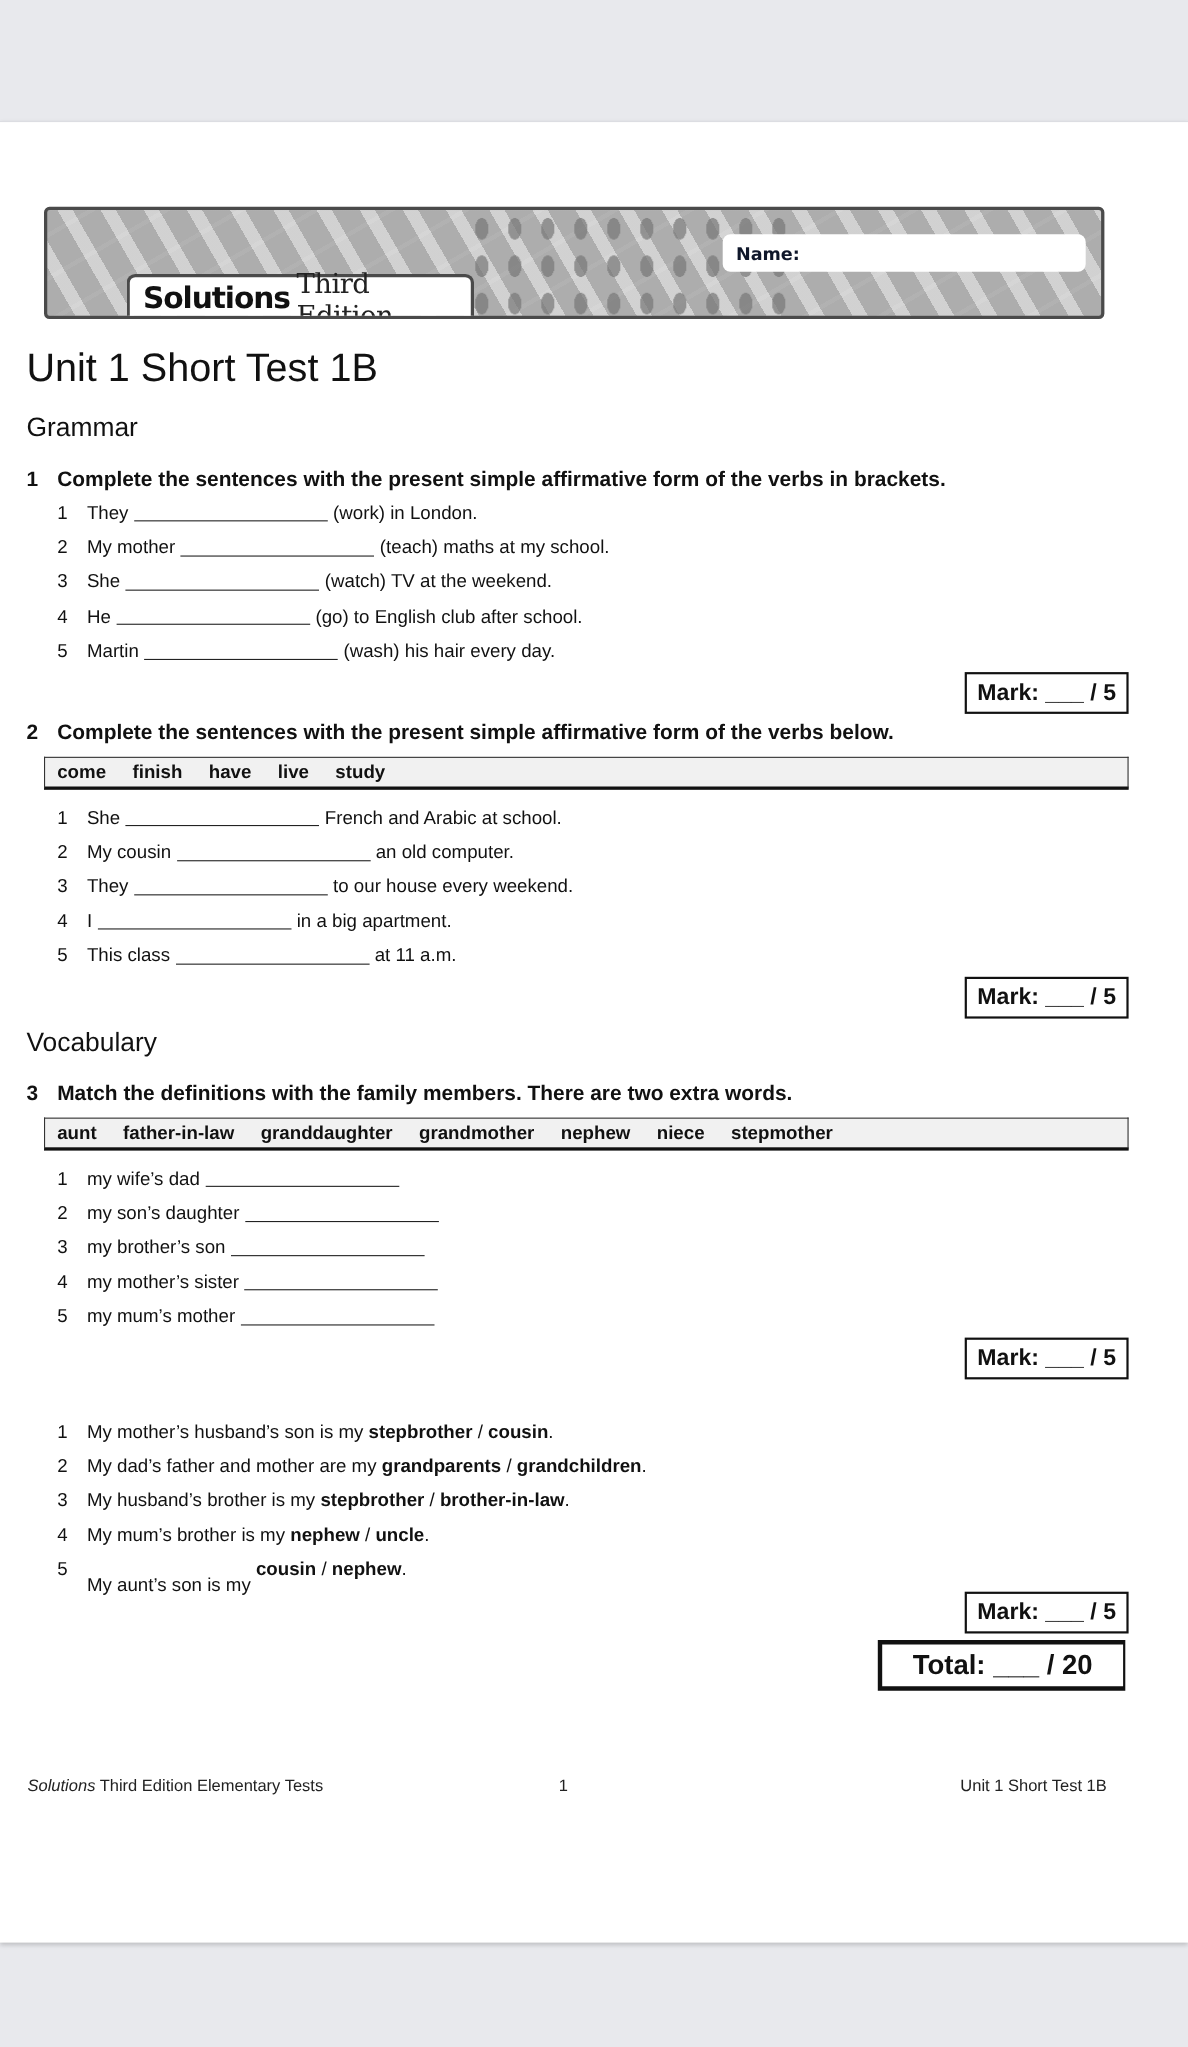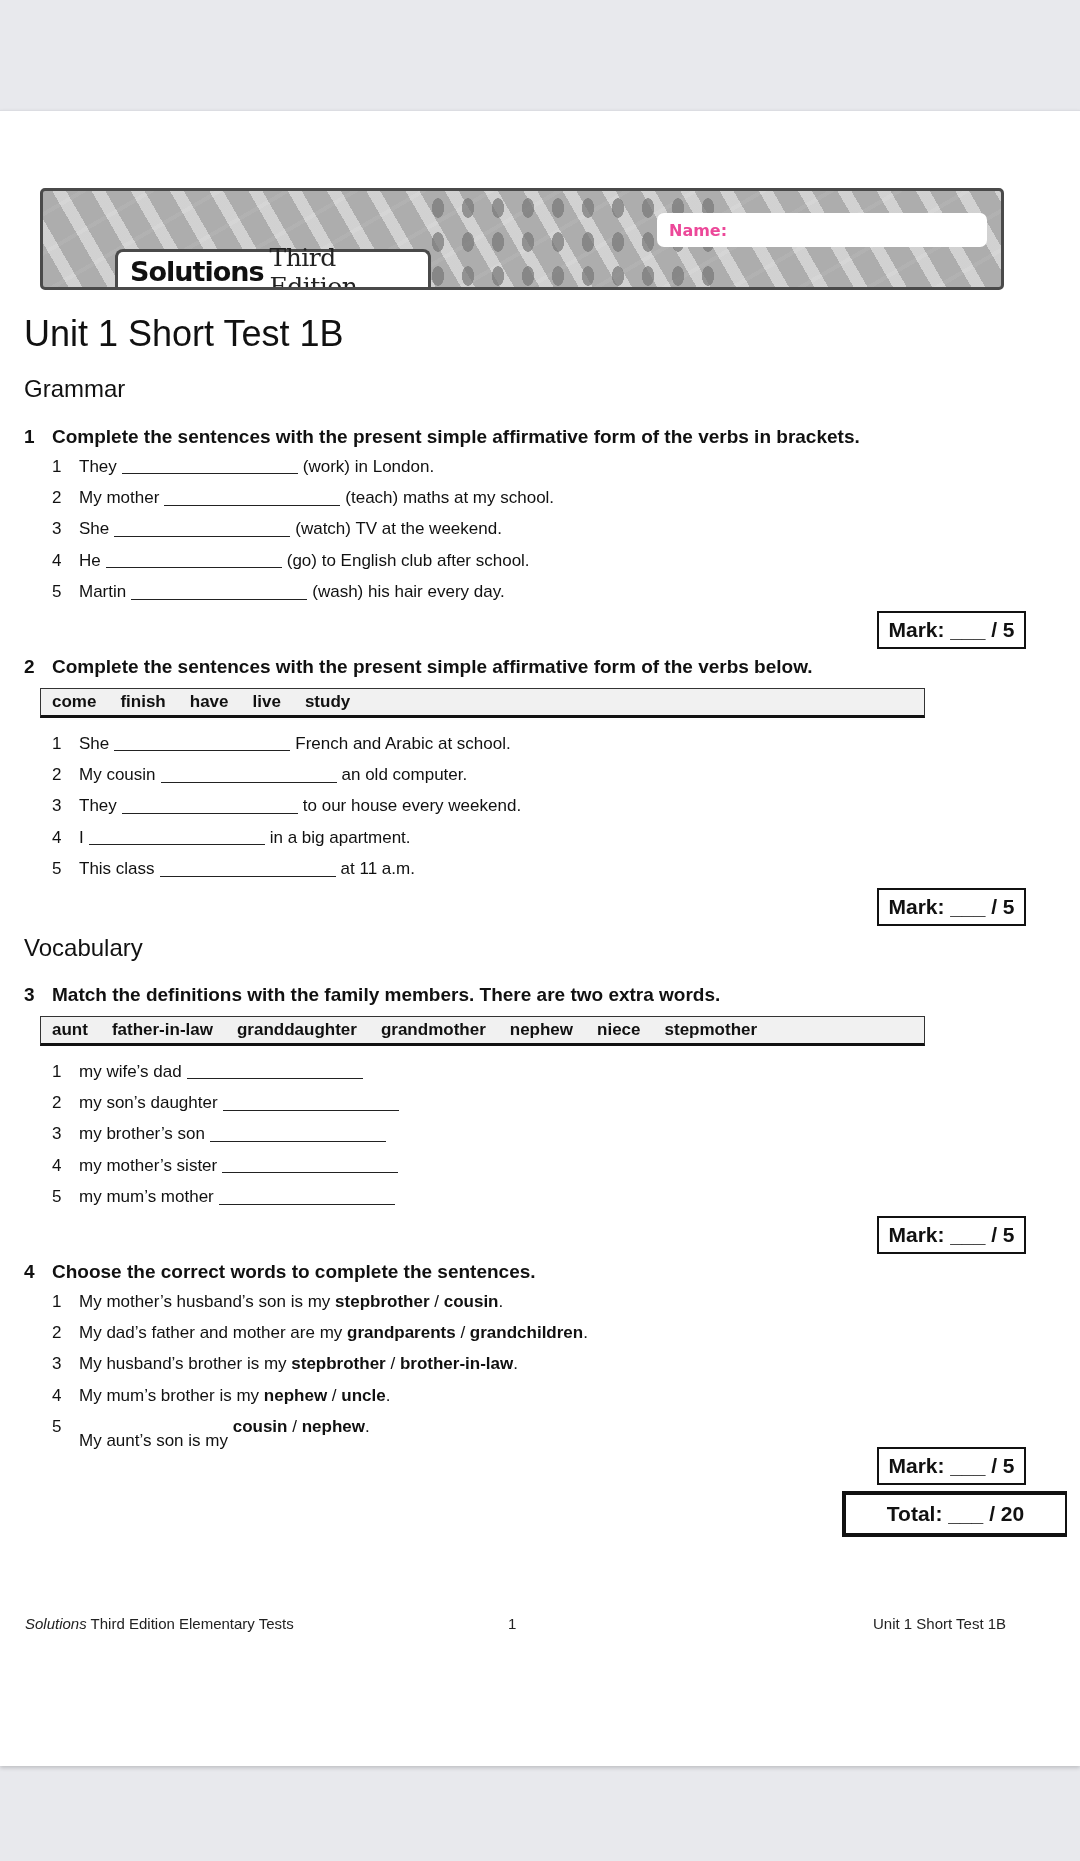--- a/index.html
+++ b/index.html
@@ -38,54 +38,54 @@
     border-radius: 8px 8px 0 0;
     display: flex; align-items: center; padding-left: 12px; box-sizing: border-box;
     font-family: "DejaVu Sans", sans-serif;
   }
   .brand-tab .b1 { font-weight: bold; font-size: 27px; letter-spacing: -1px; color: #111; }
   .brand-tab .b2 { font-family: "DejaVu Serif", serif; font-size: 25px; color: #222; margin-left: 6px; letter-spacing: -0.5px; }
   .name-box {
     position: absolute; left: 614px; top: 22px; width: 330px; height: 34px;
     background: #fff; border-radius: 7px;
     display: flex; align-items: center; padding-left: 12px; box-sizing: border-box;
-    font-family: "DejaVu Sans", sans-serif; font-size: 16px; font-weight: bold; color: #ec4899;
+    font-family: "DejaVu Sans", sans-serif; font-size: 16px; font-weight: bold; color: #0f172a;
   }
 
   .title { position: absolute; left: 24px; top: 202px; font-size: 36px; color: #111; }
   .section-head { position: absolute; left: 24px; font-size: 24px; color: #111; }
 
   .q-head { position: absolute; left: 24px; font-size: 19px; font-weight: bold; }
   .q-head .qn { display: inline-block; width: 28px; }
 
   .items { position: absolute; left: 52px; font-size: 17px; }
   .item { height: 31.4px; display: flex; align-items: center; }
   .item .n { width: 27px; display: inline-block; }
   .item b { font-weight: bold; }
   .blank { display: inline-block; width: 176px; border-bottom: 1px solid #222; height: 14px; margin: 0 5px; vertical-align: baseline; }
 
   .wordbox {
-    position: absolute; left: 40px; width: 885px; height: 30px;
+    position: absolute; left: 40px; width: 986px; height: 30px;
     background: #f1f1f1; border: 1px solid #333; border-bottom: 3px solid #111;
     box-sizing: border-box; display: flex; align-items: center; padding-left: 11px;
     font-size: 17px; font-weight: bold;
   }
   .wordbox span { margin-right: 24px; }
 
   .markbox {
     position: absolute; left: 877px; width: 149px; height: 38px;
     border: 2px solid #111; box-sizing: border-box;
     display: flex; align-items: center; justify-content: center;
     font-size: 21px; font-weight: bold;
   }
   .totalbox {
-    position: absolute; left: 842px; top: 1380px; width: 225px; height: 46px;
+    position: absolute; left: 798px; top: 1380px; width: 225px; height: 46px;
     border: 4px solid #111; border-right-width: 2px; box-sizing: border-box;
     display: flex; align-items: center; justify-content: center;
-    font-size: 21px; font-weight: bold;
+    font-size: 25px; font-weight: bold;
   }
 
   .footer { position: absolute; top: 1504px; font-size: 15px; color: #222; }
 </style>
 </head>
 <body>
 
 <div class="page">
 
   <div class="banner">
@@ -219,23 +219,20 @@
         <span class="blank"></span>
       </div>
       <div class="item">
         <span class="n">5</span>
         <span>my mum’s mother</span>
         <span class="blank"></span>
       </div>
     </div>
   <div class="markbox" style="top:1105px">Mark: ___ / 5</div>
 
-  <div class="q-head" style="top:1150px">
-    <span class="qn">4</span><span>Choose the correct words to complete the sentences.</span>
-  </div>
   <div class="items" style="top:1175px" id="q4-items">
       <div class="item">
         <span class="n">1</span>
         <span style="white-space: pre;">My mother’s husband’s son is my </span>
         <b>stepbrother</b>
         <span>&nbsp;/&nbsp;</span>
         <b>cousin</b>
         <span>.</span>
       </div>
       <div class="item">

